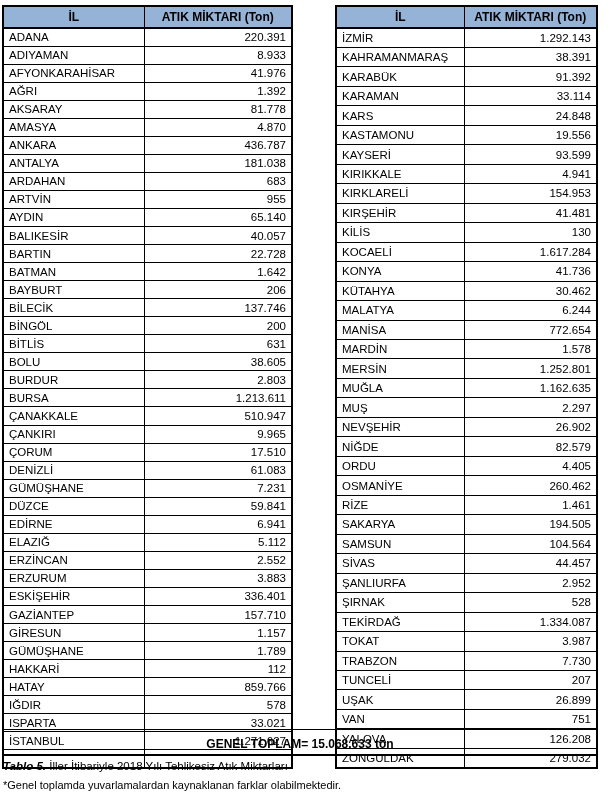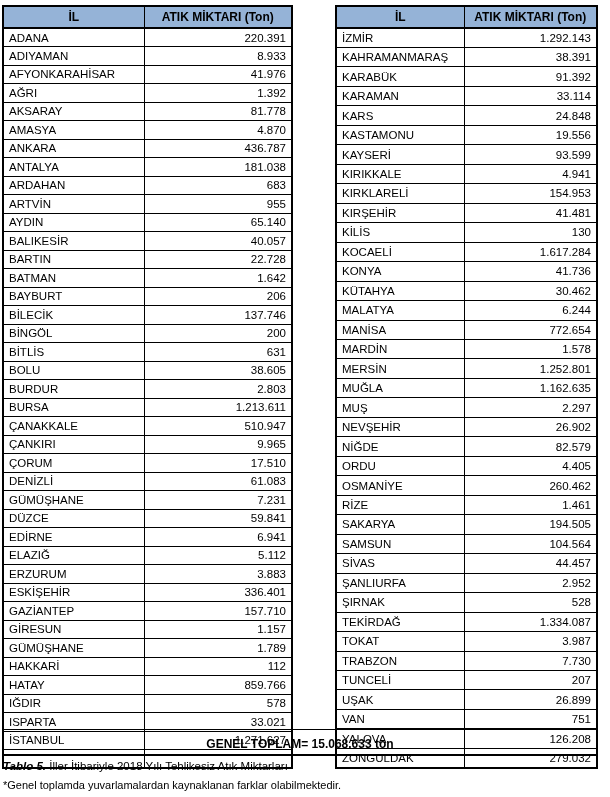--- a/index.html
+++ b/index.html
@@ -200,20 +200,24 @@
         </tr>
         <tr>
           <td class="il">EDİRNE</td>
           <td class="amt">6.941</td>
         </tr>
         <tr>
           <td class="il">ELAZIĞ</td>
           <td class="amt">5.112</td>
         </tr>
         <tr>
+          <td class="il">ERZİNCAN</td>
+          <td class="amt">2.552</td>
+        </tr>
+        <tr>
           <td class="il">ERZURUM</td>
           <td class="amt">3.883</td>
         </tr>
         <tr>
           <td class="il">ESKİŞEHİR</td>
           <td class="amt">336.401</td>
         </tr>
         <tr>
           <td class="il">GAZİANTEP</td>
           <td class="amt">157.710</td>

